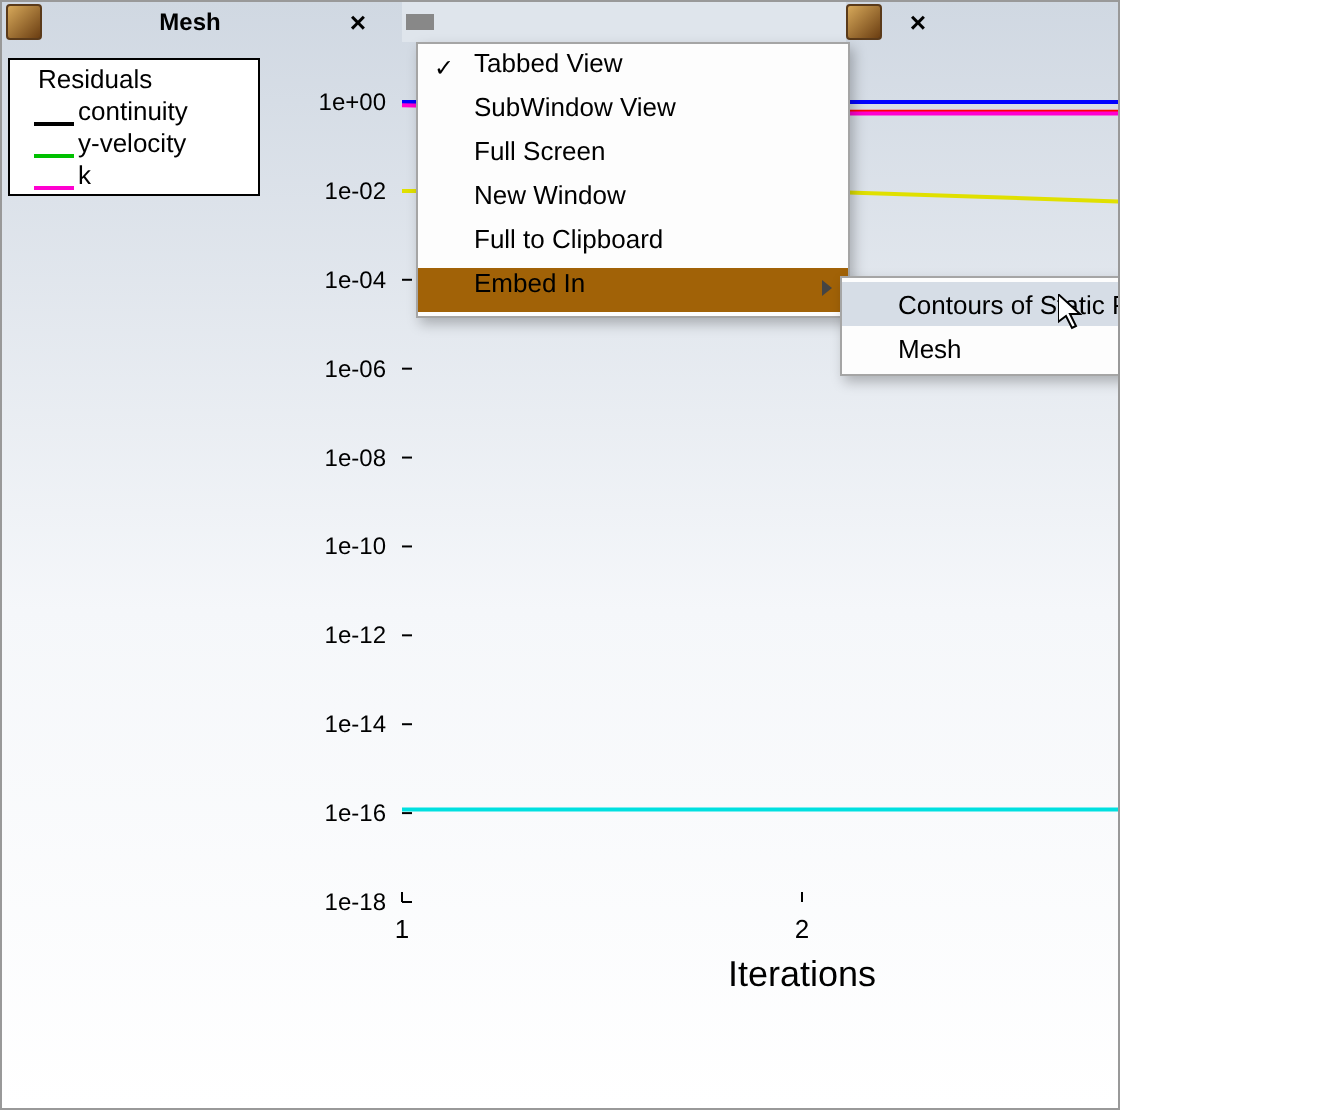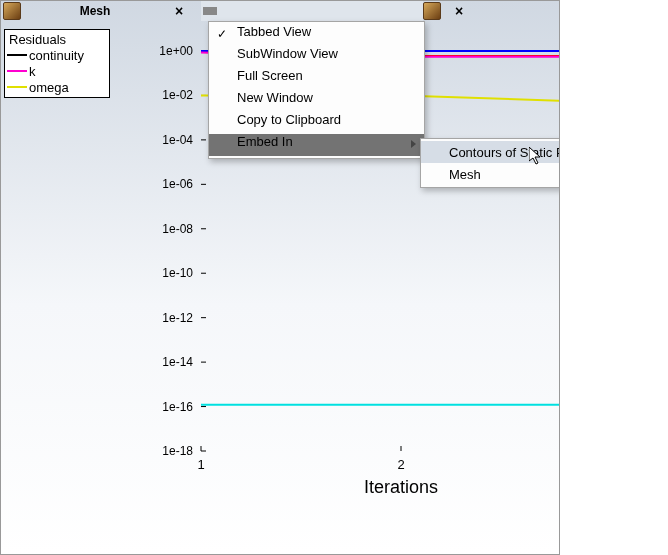--- a/index.html
+++ b/index.html
@@ -8,28 +8,28 @@
 .tab{position:absolute;top:0;height:20px;display:flex;align-items:center;font-size:12px;}
 .tab .tab-icon{width:16px;height:16px;background:linear-gradient(135deg,#d6a85a 0%,#6b3e12 100%);border:1px solid #5a3a1a;margin-right:4px;border-radius:2px;}
 .tab .tab-label{white-space:nowrap;overflow:hidden;}
 .tab .close{margin-left:6px;font-weight:bold;font-size:14px;cursor:pointer;width:16px;text-align:center;}
 #tab-mesh{left:0;width:200px;padding-left:2px;}
 #tab-mesh .tab-label{font-weight:bold;width:140px;text-align:center;}
 #tab-residuals{left:200px;width:222px;background:#dfe5ec;}
 #tab-residuals .handle{width:14px;height:8px;background:#888;margin-left:2px;margin-right:6px;}
 #tab-contours{left:422px;width:244px;}
 #tab-contours .tab-label{font-weight:bold;width:190px;}
-.legend{position:absolute;left:3px;top:28px;width:104px;background:#fff;border:1px solid #000;padding:2px 0;}
+.legend{position:absolute;left:3px;top:28px;width:104px;background:#fff;border:1px solid #000;padding:2px 10px;}
 .legend-title{padding:0 4px;}
-.legend-row{display:flex;align-items:center;padding:0 2px;height:16px;}
+.legend-row{display:flex;align-items:flex-end;padding:0 2px;height:16px;}
 .legend-swatch{width:20px;height:2px;margin-right:2px;}
 .ctx-menu{position:absolute;left:207px;top:20px;width:215px;background:#fdfdfd;border:1px solid #a5a5a5;box-shadow:2px 3px 6px rgba(0,0,0,0.25);padding:2px 0;z-index:10;}
 .ctx-item{height:22px;display:flex;align-items:flex-start;padding-left:28px;padding-right:25px;position:relative;cursor:default;}
 .ctx-item.checked::before{content:"✓";position:absolute;left:8px;top:3px;font-size:12px;}
-.ctx-item.highlight{background:#737373;}
+.ctx-item.highlight{background:#a16207;}
 .ctx-item .sub-arrow{position:absolute;right:8px;top:6px;border-left:5px solid #444;border-top:4px solid transparent;border-bottom:4px solid transparent;}
 .sub-menu{position:absolute;left:419px;top:137px;width:240px;background:#fdfdfd;border:1px solid #a5a5a5;box-shadow:2px 3px 6px rgba(0,0,0,0.25);padding:2px 0;z-index:11;}
 .sub-item{height:22px;display:flex;align-items:center;padding-left:28px;padding-right:8px;cursor:default;}
 .sub-item.highlight{background:#d6dde6;}
 .plot{position:absolute;left:120px;top:30px;width:540px;height:485px;}
 .plot svg{width:540px;height:485px;}
 .axis-title{font-size:18px;fill:#000;}
 .tick-line{stroke:#000;stroke-width:1;}
 .data-line{stroke-width:2;fill:none;}
 .cursor{position:absolute;left:528px;top:146px;z-index:20;pointer-events:none;}
@@ -56,26 +56,26 @@
   </div>
 
   <div class="legend">
     <div class="legend-title">Residuals</div>
     <div id="legend-items">
         <div class="legend-row">
           <div class="legend-swatch" style="background: rgb(0, 0, 0);"></div>
           <div>continuity</div>
         </div>
         <div class="legend-row">
+          <div class="legend-swatch" style="background: rgb(0, 192, 0);"></div>
+          <div>y-velocity</div>
+        </div>
+        <div class="legend-row">
           <div class="legend-swatch" style="background: rgb(255, 0, 208);"></div>
           <div>k</div>
-        </div>
-        <div class="legend-row">
-          <div class="legend-swatch" style="background: rgb(224, 224, 0);"></div>
-          <div>omega</div>
         </div>
       </div>
   </div>
 
   <div class="plot">
     <svg id="plot-svg" viewBox="0 0 540 485">
         <line x1="80" y1="20" x2="85" y2="20" class="tick-line"></line>
         <text x="72" y="24" text-anchor="end" font-size="12">1e+00</text>
         <line x1="80" y1="64.44444444444444" x2="85" y2="64.44444444444444" class="tick-line"></line>
         <text x="72" y="68.44444444444444" text-anchor="end" font-size="12">1e-02</text>
@@ -119,21 +119,21 @@
       <div class="ctx-item">
         <span>SubWindow View</span>
       </div>
       <div class="ctx-item">
         <span>Full Screen</span>
       </div>
       <div class="ctx-item">
         <span>New Window</span>
       </div>
       <div class="ctx-item">
-        <span>Copy to Clipboard</span>
+        <span>Full to Clipboard</span>
       </div>
       <div class="ctx-item highlight">
         <span>Embed In</span>
         <span class="sub-arrow"></span>
       </div>
     </div>
   <div class="sub-menu" id="sub-menu">
       <div class="sub-item highlight">
         <span>Contours of Static Pressure [Pa]</span>
       </div>

